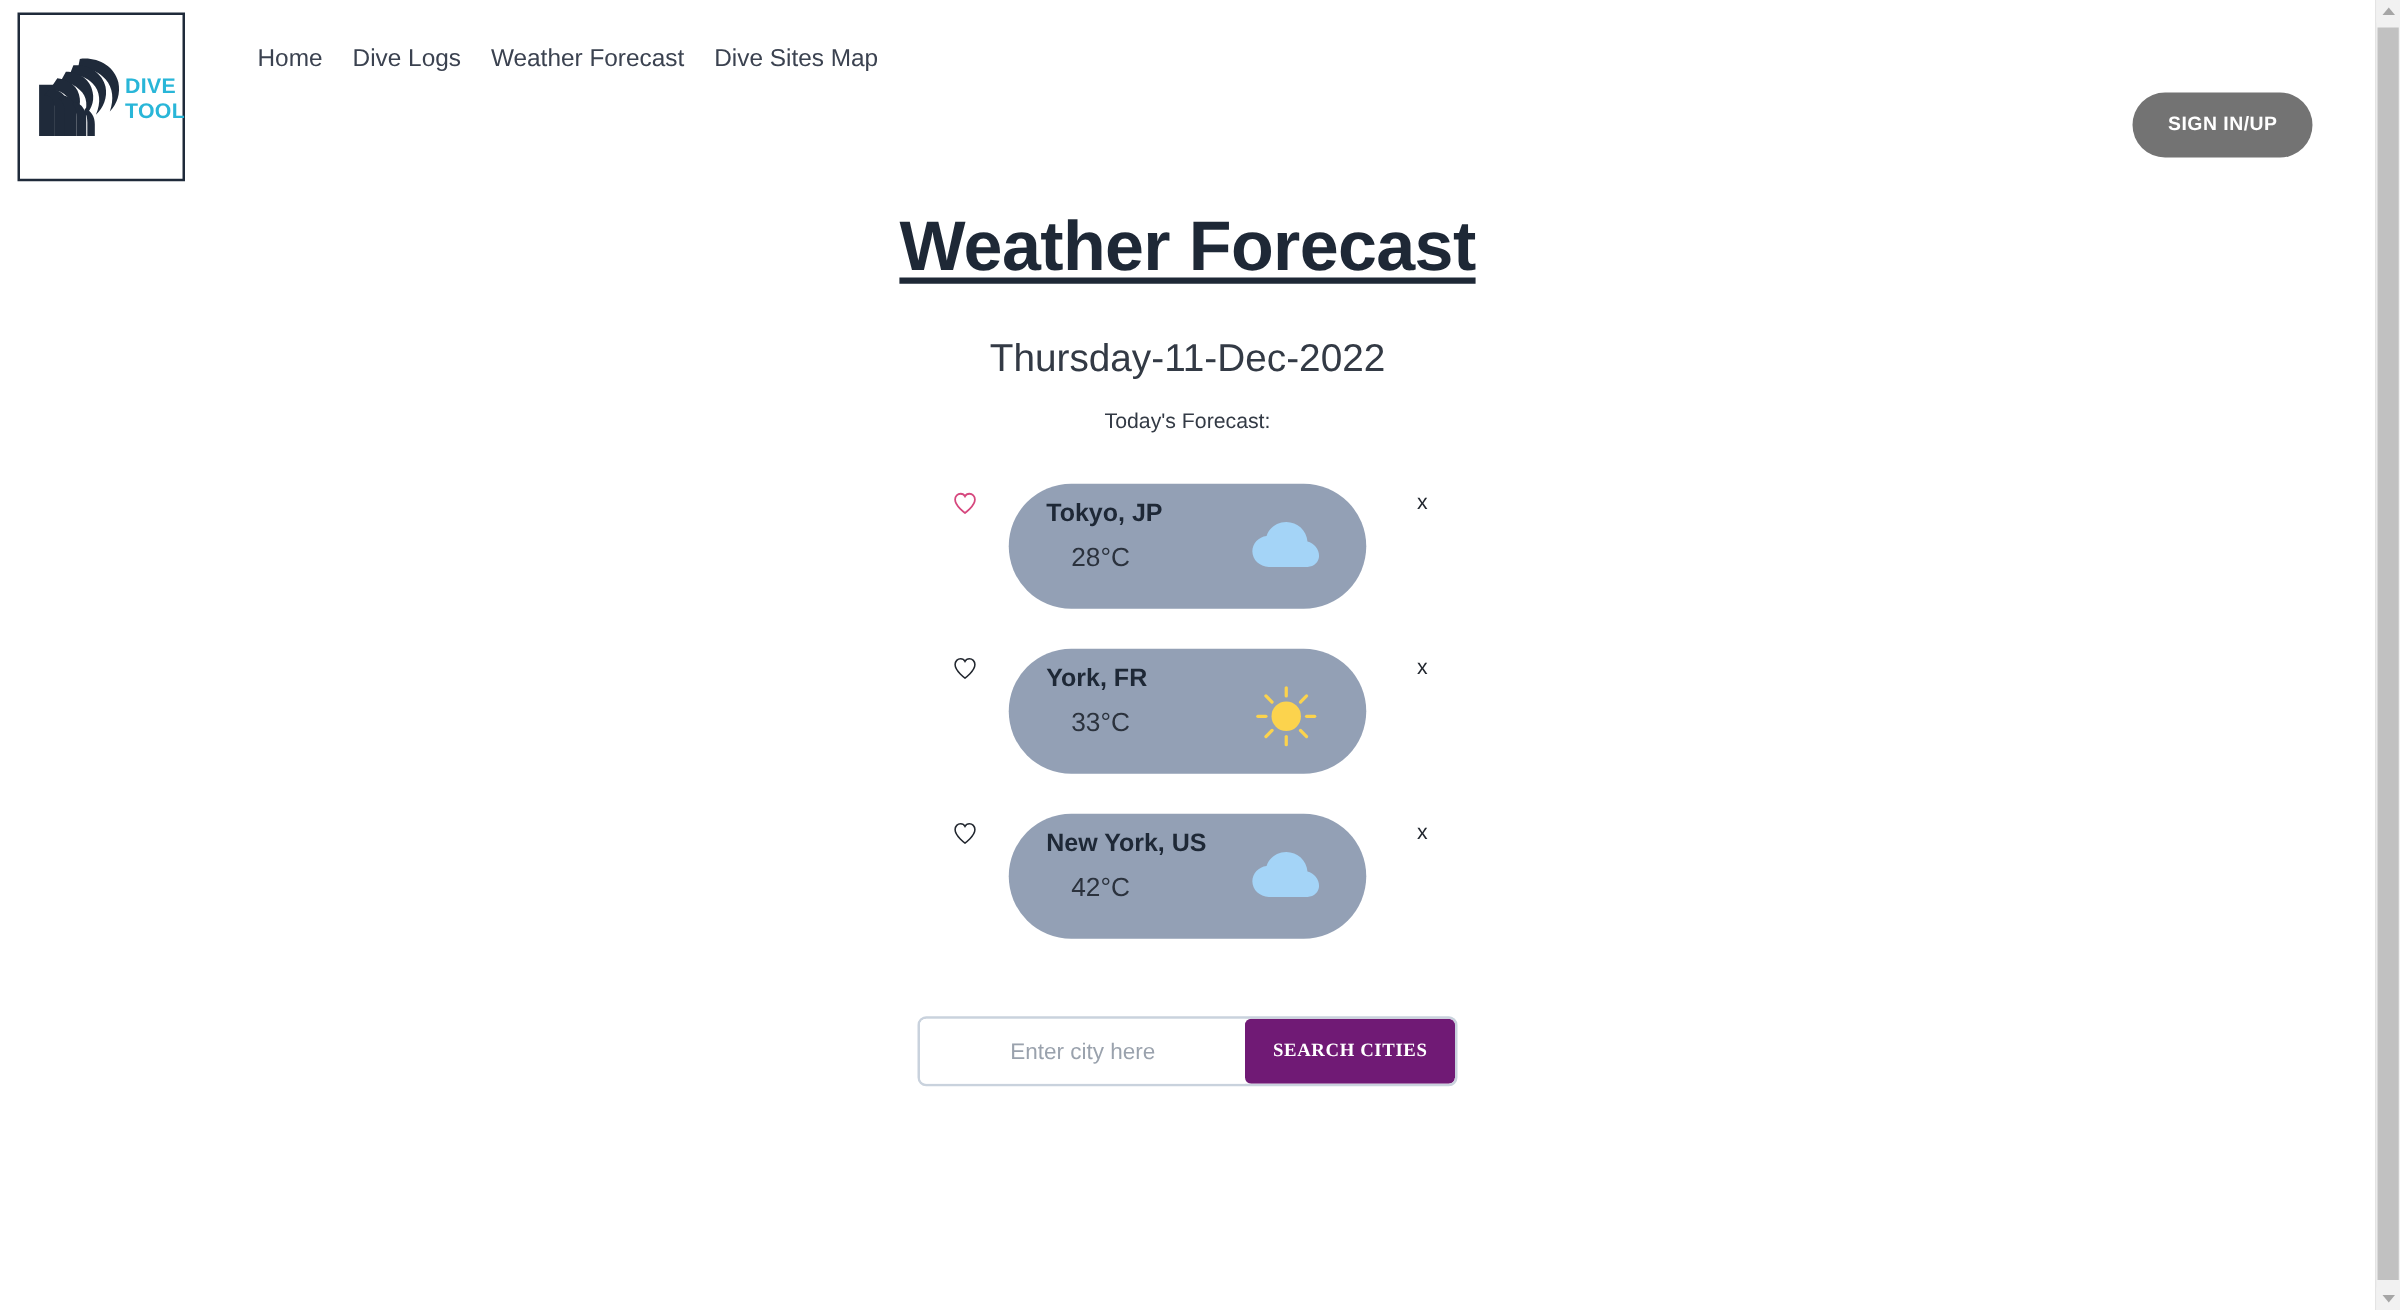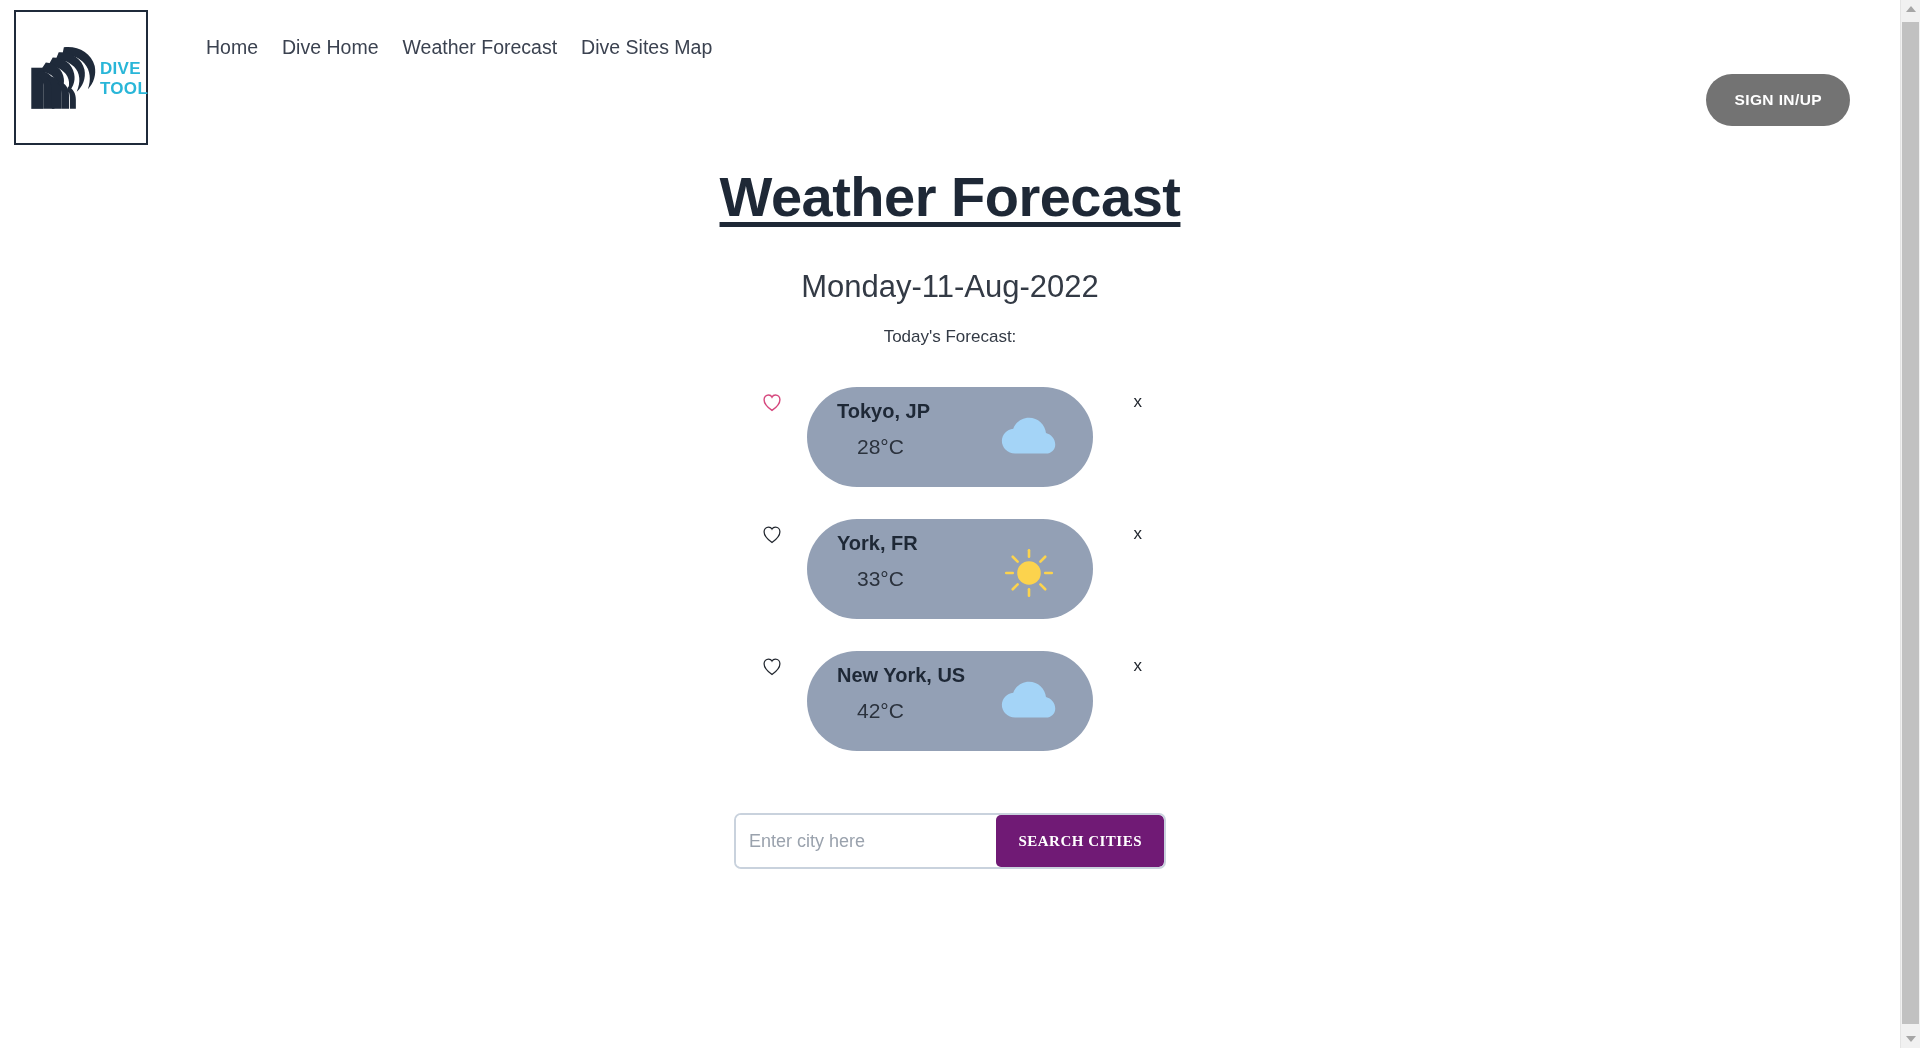--- a/index.html
+++ b/index.html
@@ -230,20 +230,21 @@
   }
   .search-input {
     flex: 1;
     border: none;
     outline: none;
     padding: 0 13px;
     font-size: 18px;
     color: #2b323d;
     background: #ffffff;
     font-family: "Liberation Sans", sans-serif;
+    text-align: center;
   }
   .search-input::placeholder { color: #9aa2ad; }
   .search-btn {
     border: none;
     background: #701a75;
     color: #ffffff;
     font-size: 15px;
     font-weight: bold;
     letter-spacing: 0.5px;
     padding: 0 22px;
@@ -316,32 +317,32 @@
               <path d="M53 46 C60 48 64 54 64 62 L64 78 L55 78 L55 60 C55 55 54 50 51 48 Z"></path>
               <path d="M63 52 C69 55 72 60 72 67 L72 78 L65 78 L65 65 C65 61 64 57 62 55 Z"></path>
             </g>
           </svg>
         </span>
         <span class="logo-text">DIVE TOOL</span>
       </div>
 
       <nav class="nav">
         <a href="#">Home</a>
-        <a href="#">Dive Home</a>
+        <a href="#">Dive Logs</a>
         <a href="#">Weather Forecast</a>
         <a href="#">Dive Sites Map</a>
       </nav>
 
       <button class="signin-btn">SIGN IN/UP</button>
     </div>
 
     <div class="main">
 
       <h1 class="page-title">Weather Forecast</h1>
-      <div class="date-line">Monday-11-Aug-2022</div>
+      <div class="date-line">Thursday-11-Dec-2022</div>
       <div class="today-line">Today's Forecast:</div>
 
       <div class="cards">
 
         <div class="card-row">
           <span class="fav-icon">
             <svg viewBox="0 0 24 22" width="20" height="19" xmlns="http://www.w3.org/2000/svg">
               <path d="M12 20.5 C12 20.5 2.5 13.8 2.5 7.6 C2.5 4.4 4.9 2 7.8 2 C9.8 2 11.3 3.1 12 4.5 C12.7 3.1 14.2 2 16.2 2 C19.1 2 21.5 4.4 21.5 7.6 C21.5 13.8 12 20.5 12 20.5 Z" fill="none" stroke="#d6487e" stroke-width="1.7"></path>
             </svg>
           </span>

